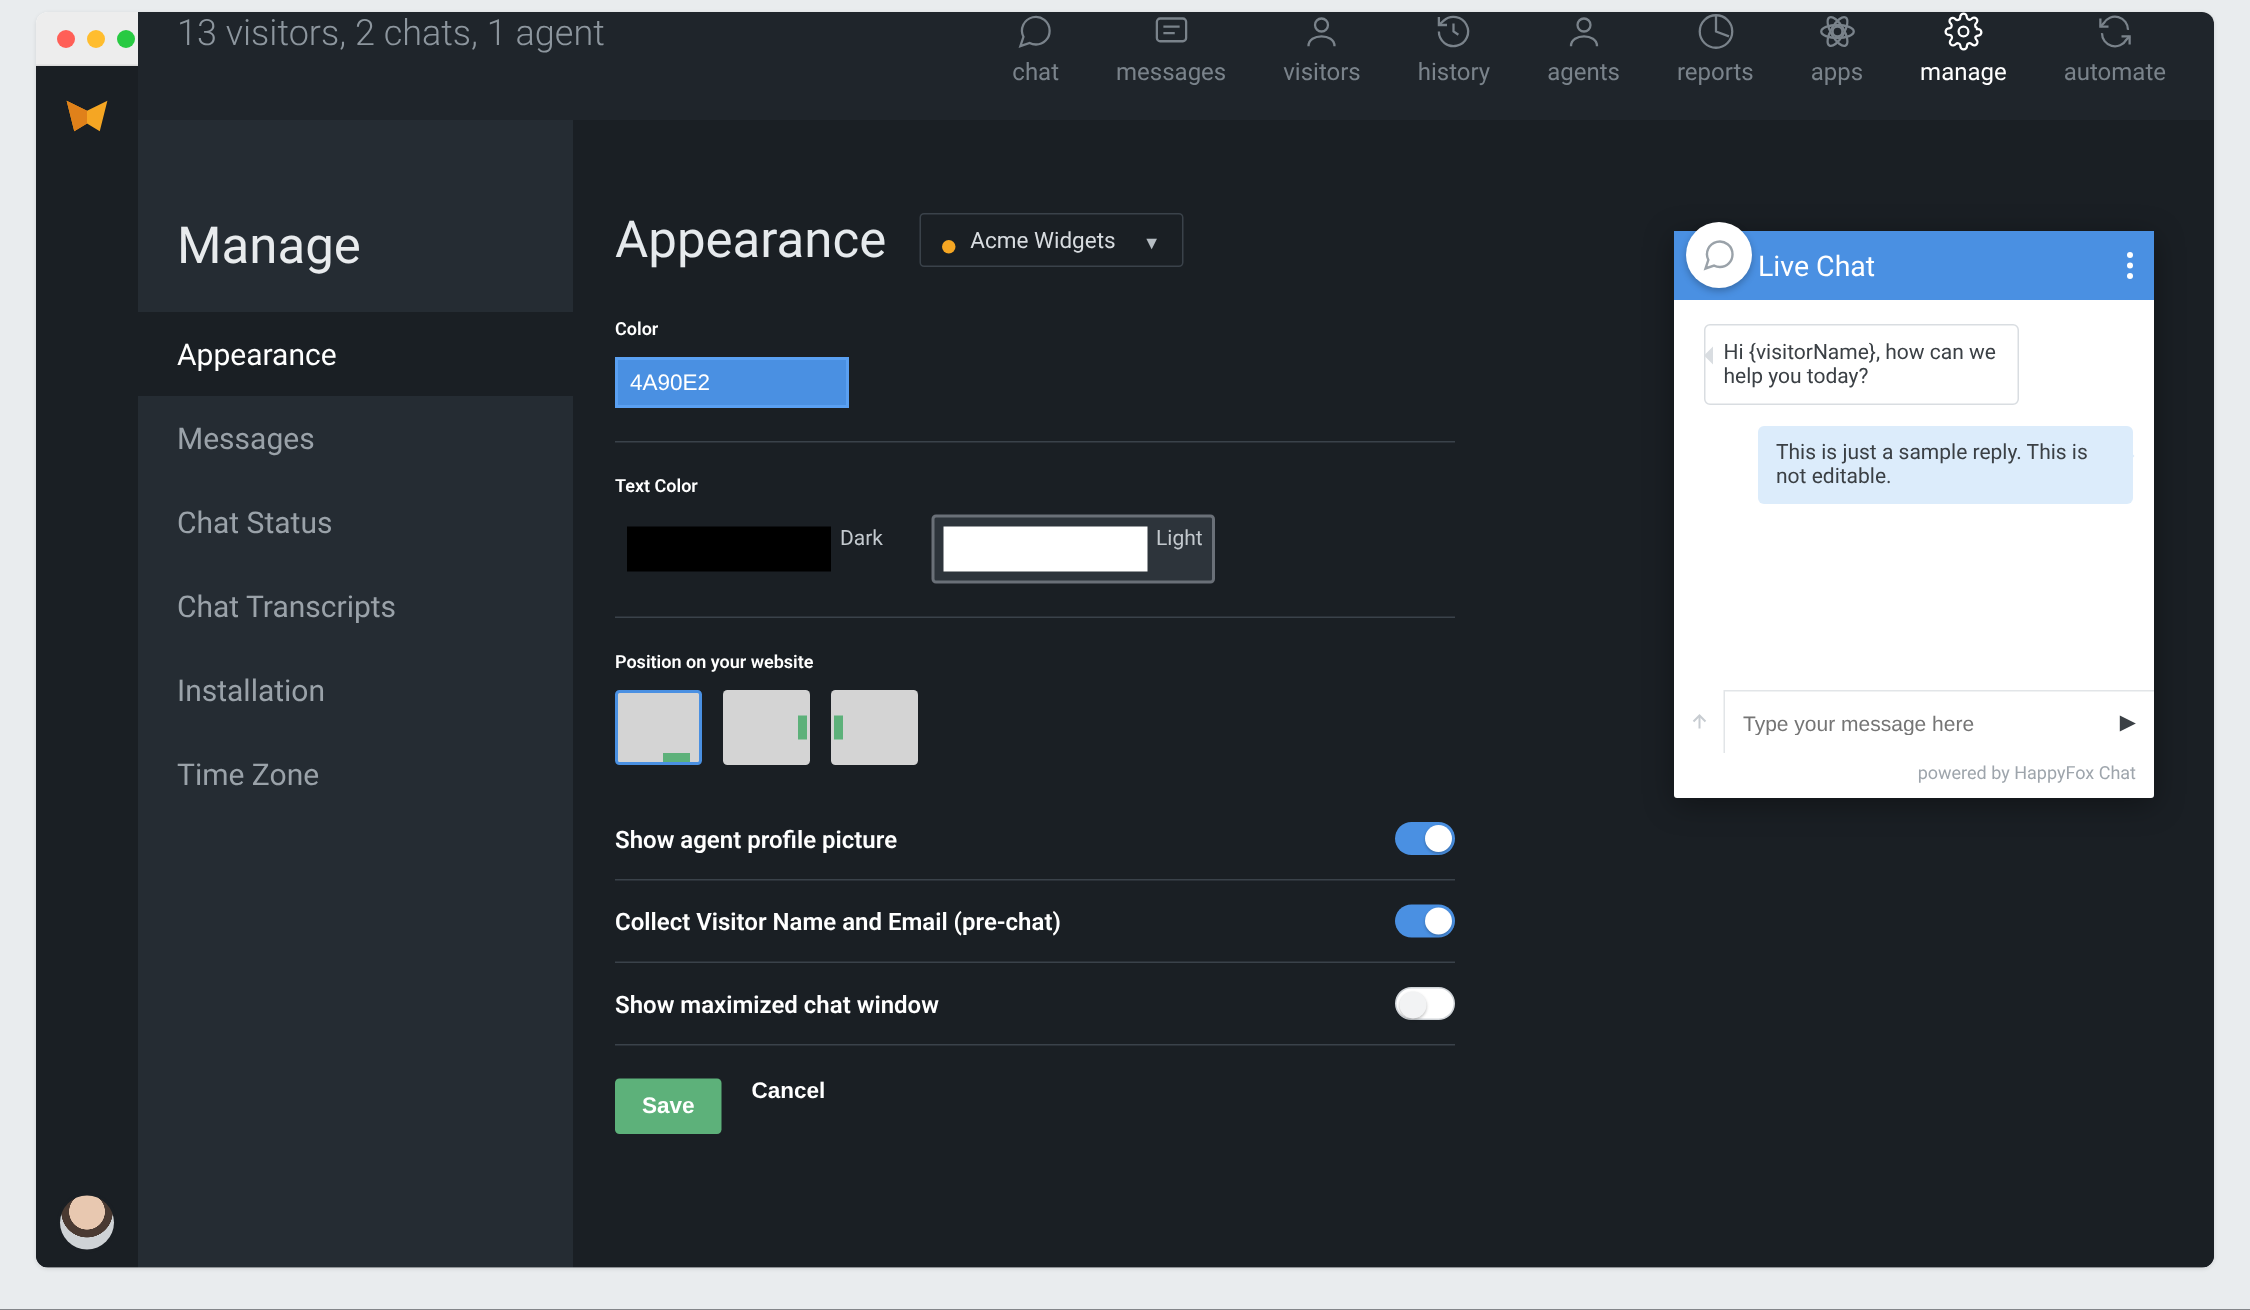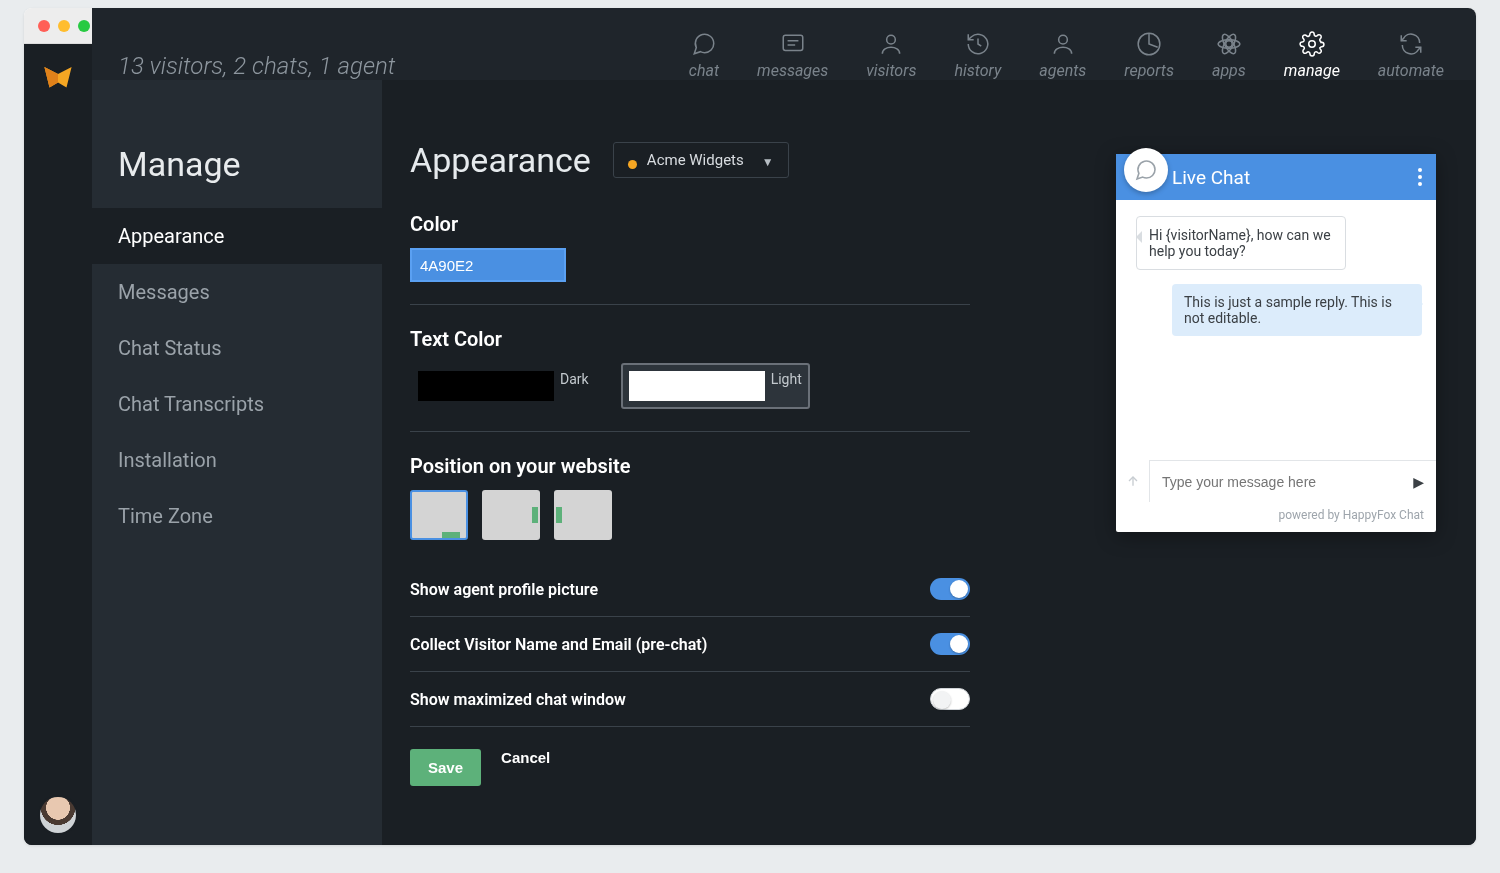--- a/index.html
+++ b/index.html
@@ -13,21 +13,21 @@
   .dot-red { background: #ff5f57; }
   .dot-yellow { background: #ffbd2e; }
   .dot-green { background: #28ca42; }
   
   .app { display: flex; height: calc(100% - 36px); background: #1a1f24; }
   
   .rail { width: 68px; background: #1a1f24; display: flex; flex-direction: column; align-items: center; padding-top: 18px; position: relative; }
   .rail-logo { width: 34px; height: 34px; }
   .rail-avatar { position: absolute; bottom: 12px; left: 50%; transform: translateX(-50%); width: 36px; height: 36px; border-radius: 50%; background: radial-gradient(circle at 50% 30%, #e8c8b0 0 38%, #4a3a32 39% 55%, #cfd3d6 56% 100%); box-shadow: 0 0 0 2px #1a1f24; }
   
-  .topbar { position: absolute; top: 0; left: 68px; right: 0; height: 72px; background: #1f252b; display: flex; align-items: flex-end; padding: 0 26px 0 26px; z-index: 5; font-style: italic; }
+  .topbar { position: absolute; top: 0; left: 68px; right: 0; height: 72px; background: #1f252b; display: flex; align-items: flex-start; padding: 0 26px 0 26px; z-index: 5; }
   .status-text { color: #8d969e; font-size: 24px; font-weight: 300; }
   .nav { margin-left: auto; display: flex; gap: 38px; padding-right: 6px; }
   .nav-item { display: flex; flex-direction: column; align-items: center; gap: 4px; color: #7a838b; cursor: pointer; }
   .nav-item.active { color: #fff; }
   .nav-item .nav-label { font-size: 16px; }
   .nav-item svg { width: 26px; height: 26px; stroke: currentColor; fill: none; stroke-width: 1.4; }
   
   .sidebar { width: 290px; background: #252c33; padding-top: 72px; z-index: 3; }
   .sidebar h1 { color: #e8ebed; font-weight: 400; font-size: 34px; padding: 28px 26px 24px; }
   .side-item { color: #9aa2a9; font-size: 20px; padding: 16px 26px; cursor: pointer; }
@@ -36,21 +36,21 @@
   .main { flex: 1; background: #1a1f24; padding: 96px 28px 28px 28px; position: relative; overflow: auto; color: #d8dce0; }
   
   .page-header { display: flex; align-items: center; gap: 22px; margin-bottom: 32px; }
   .page-title { color: #e6eaed; font-size: 34px; font-weight: 400; }
   .profile-select { display: flex; align-items: flex-end; gap: 10px; border: 1px solid #3a424a; border-radius: 3px; padding: 8px 14px; cursor: pointer; }
   .profile-dot { width: 9px; height: 9px; background: #f5a623; border-radius: 50%; }
   .profile-name { font-size: 15px; }
   .profile-caret { color: #b6bdc3; margin-left: 8px; font-size: 12px; }
   
   .form { width: 560px; }
-  .field-label { color: #fff; font-size: 20px; font-weight: 600; margin-bottom: 12px; display: block; }
+  .field-label { color: #fff; font-size: 12px; font-weight: 600; margin-bottom: 12px; display: block; }
   .color-input { width: 156px; height: 34px; background: #4a90e2; border: 2px solid #5aa0f2; color: #fff; font-size: 15px; padding: 0 8px; }
   hr.sep { border: none; border-top: 1px solid #3a424a; margin: 22px 0; }
   
   .swatches { display: flex; gap: 24px; }
   .swatch-box { display: flex; flex-direction: row; gap: 6px; padding: 6px; border: 2px solid transparent; border-radius: 3px; cursor: pointer; }
   .swatch-box.selected { border-color: #6a7078; background: #2d343b; }
   .swatch { width: 136px; height: 30px; }
   .swatch.dark { background: #000; }
   .swatch.light { background: #fff; }
   .swatch-label { font-size: 14px; color: #c3c9ce; }

